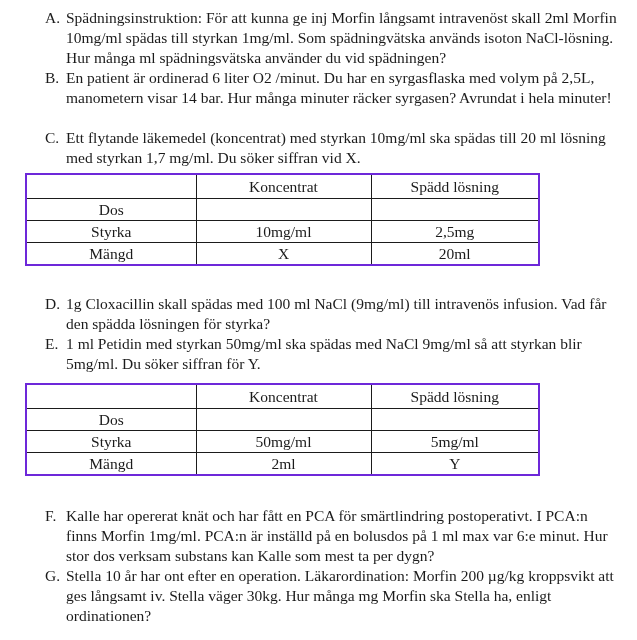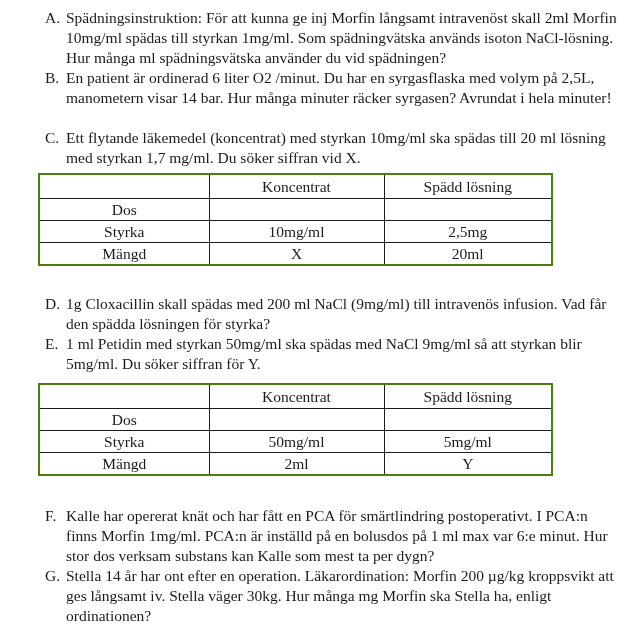--- a/index.html
+++ b/index.html
@@ -22,25 +22,25 @@
   .q-label {
     position: absolute;
     left: 0;
     top: 0;
   }
   .q-text {
     margin-left: 21px;
   }
   table.dilution {
     position: absolute;
-    left: 38px;
+    left: 25px;
     width: 513px;
     border-collapse: collapse;
     table-layout: fixed;
-    border: 2px solid #4d7c0f;
+    border: 2px solid #6d28d9;
   }
   table.dilution td {
     border: 1px solid #1b1b1b;
     height: 21px;
     padding: 0 4px;
     text-align: center;
     vertical-align: middle;
     font-size: 15.5px;
     line-height: 18px;
   }
@@ -94,21 +94,21 @@
     <tr>
       <td>Mängd</td>
       <td>X</td>
       <td>20ml</td>
     </tr>
   </tbody>
     </table>
 
   <div class="q-item" style="top:294px">
     <span class="q-label">D.</span>
-    <div class="q-text">1g Cloxacillin skall spädas med 200 ml NaCl (9mg/ml) till intravenös infusion. Vad får den spädda lösningen för styrka?</div>
+    <div class="q-text">1g Cloxacillin skall spädas med 100 ml NaCl (9mg/ml) till intravenös infusion. Vad får den spädda lösningen för styrka?</div>
   </div>
 
   <div class="q-item" style="top:334px">
     <span class="q-label">E.</span>
     <div class="q-text">1 ml Petidin med styrkan 50mg/ml ska spädas med NaCl 9mg/ml så att styrkan blir 5mg/ml. Du söker siffran för Y.</div>
   </div>
 
   <table class="dilution" style="top:383px">
     <colgroup>
         <col class="c1">
@@ -139,16 +139,16 @@
   </tbody>
     </table>
 
   <div class="q-item" style="top:506px">
     <span class="q-label">F.</span>
     <div class="q-text">Kalle har opererat knät och har fått en PCA för smärtlindring postoperativt. I PCA:n finns Morfin 1mg/ml. PCA:n är inställd på en bolusdos på 1 ml max var 6:e minut. Hur stor dos verksam substans kan Kalle som mest ta per dygn?</div>
   </div>
 
   <div class="q-item" style="top:566px">
     <span class="q-label">G.</span>
-    <div class="q-text">Stella 14 år har ont efter en operation. Läkarordination: Morfin 200 µg/kg kroppsvikt att ges långsamt iv. Stella väger 30kg. Hur många mg Morfin ska Stella ha, enligt ordinationen?</div>
+    <div class="q-text">Stella 10 år har ont efter en operation. Läkarordination: Morfin 200 µg/kg kroppsvikt att ges långsamt iv. Stella väger 30kg. Hur många mg Morfin ska Stella ha, enligt ordinationen?</div>
   </div>
 
 </div>
 
 </body></html>

